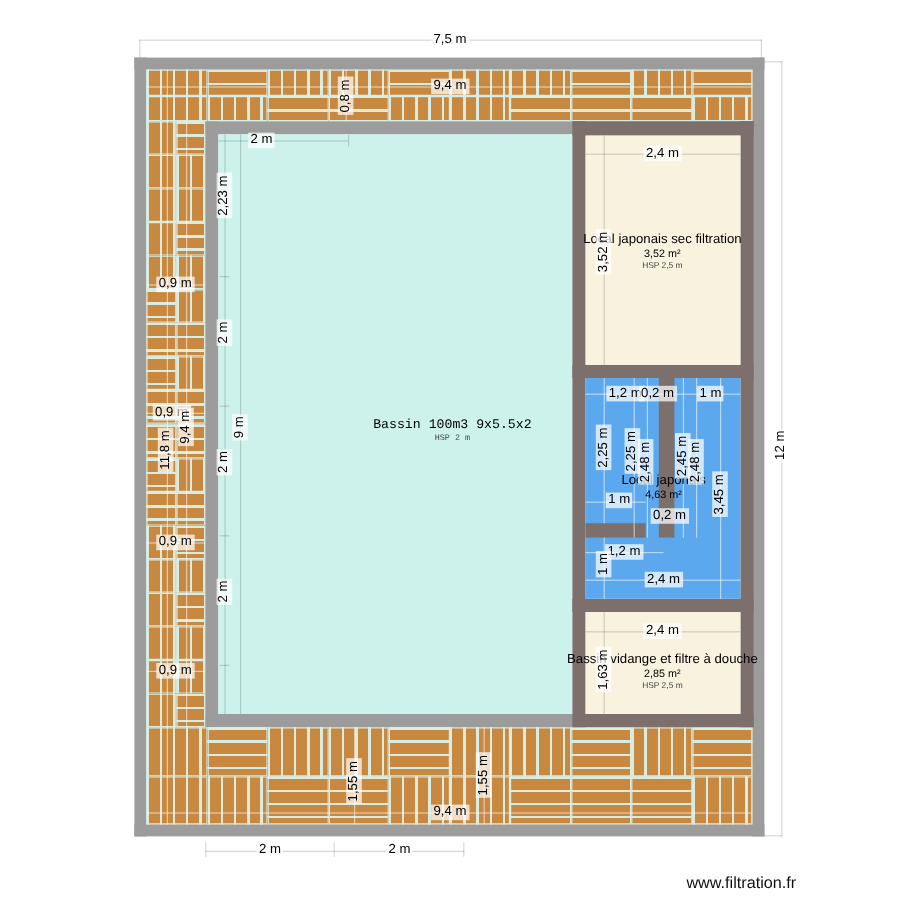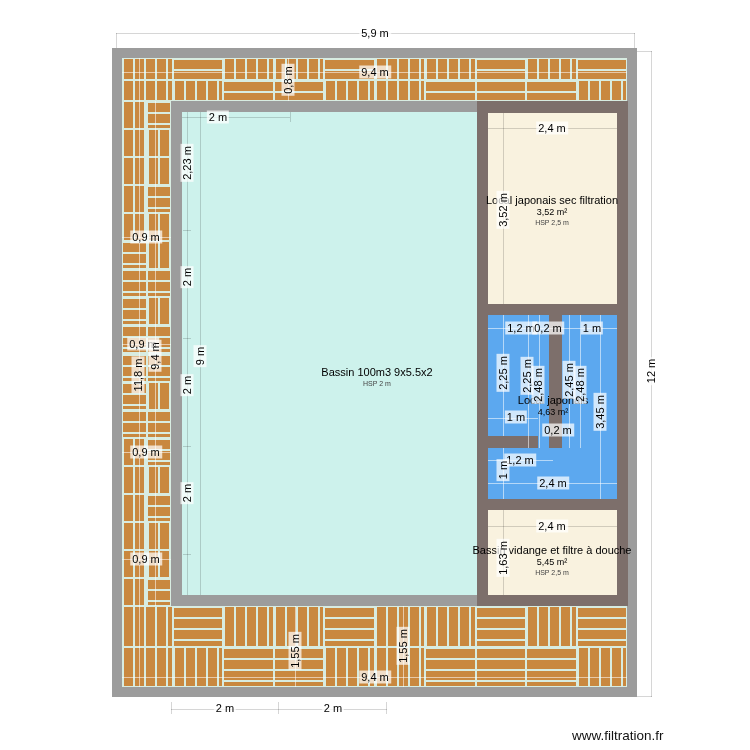--- a/index.html
+++ b/index.html
@@ -133,36 +133,36 @@
   <div class="walld" style="left:477px;top:499px;width:151px;height:11px;"></div>
   <div class="walld" style="left:477px;top:595px;width:151px;height:11px;"></div>
 
   <div class="cream" style="left:488px;top:113px;width:129px;height:191px;"></div>
   <div class="blue" style="left:488px;top:315px;width:129px;height:184px;"></div>
   <div class="cream" style="left:488px;top:510px;width:129px;height:85px;"></div>
 
   <div class="walld" style="left:549px;top:315px;width:13px;height:133px;z-index:14;"></div>
   <div class="walld" style="left:488px;top:436px;width:50px;height:12px;z-index:14;"></div>
 
-  <div class="roomlabel" style="left:377px;top:377px;">
+  <div class="roomlabel" style="left:377px;top:360px;font-family:Liberation Mono, monospace;">
     <div class="rname">Bassin 100m3 9x5.5x2</div>
     <div class="rhsp">HSP 2 m</div>
   </div>
   <div class="roomlabel" style="left:552px;top:210px;">
     <div class="rname">Local japonais sec filtration</div>
     <div class="rarea">3,52 m²</div>
     <div class="rhsp">HSP 2,5 m</div>
   </div>
   <div class="roomlabel" style="left:553px;top:406px;">
     <div class="rname">Local japonais</div>
     <div class="rarea">4,63 m²</div>
   </div>
   <div class="roomlabel" style="left:552px;top:560px;">
     <div class="rname">Bassin vidange et filtre à douche</div>
-    <div class="rarea">5,45 m²</div>
+    <div class="rarea">2,85 m²</div>
     <div class="rhsp">HSP 2,5 m</div>
   </div>
 
   <div id="watermark">www.filtration.fr</div>
 <div class="dline" style="left: 116px; top: 33px; width: 519px; height: 1px;"></div>
     <div class="dline" style="left: 116px; top: 33px; width: 1px; height: 15px;"></div>
     <div class="dline" style="left: 634px; top: 33px; width: 1px; height: 15px;"></div>
     <div class="dline" style="left: 651px; top: 51px; width: 1px; height: 646px;"></div>
     <div class="dline" style="left: 637px; top: 51px; width: 15px; height: 1px;"></div>
     <div class="dline" style="left: 637px; top: 696px; width: 15px; height: 1px;"></div>
@@ -197,21 +197,21 @@
     <div class="dline light" style="left: 539px; top: 315px; width: 1px; height: 133px;"></div>
     <div class="dline light" style="left: 569px; top: 315px; width: 1px; height: 133px;"></div>
     <div class="dline light" style="left: 580px; top: 315px; width: 1px; height: 133px;"></div>
     <div class="dline light" style="left: 600px; top: 315px; width: 1px; height: 184px;"></div>
     <div class="dline light" style="left: 488px; top: 418px; width: 50px; height: 1px;"></div>
     <div class="dline light" style="left: 488px; top: 460px; width: 65px; height: 1px;"></div>
     <div class="dline light" style="left: 503px; top: 448px; width: 1px; height: 51px;"></div>
     <div class="dline light" style="left: 488px; top: 483px; width: 129px; height: 1px;"></div>
     <div class="dline" style="left: 488px; top: 526px; width: 129px; height: 1px;"></div>
     <div class="dline" style="left: 503px; top: 510px; width: 1px; height: 85px;"></div>
-    <div class="dim" style="left: 375px; top: 33px;">5,9 m</div>
+    <div class="dim" style="left: 375px; top: 33px;">7,5 m</div>
     <div class="dim vert" style="left: 651px; top: 371px;">12 m</div>
     <div class="dim" style="left: 225px; top: 708px;">2 m</div>
     <div class="dim" style="left: 333px; top: 708px;">2 m</div>
     <div class="dim" style="left: 375px; top: 72px;">9,4 m</div>
     <div class="dim vert" style="left: 288px; top: 80px;">0,8 m</div>
     <div class="dim" style="left: 146px; top: 237px;">0,9 m</div>
     <div class="dim" style="left: 143px; top: 344px;">0,9 m</div>
     <div class="dim" style="left: 146px; top: 452px;">0,9 m</div>
     <div class="dim" style="left: 146px; top: 559px;">0,9 m</div>
     <div class="dim vert" style="left: 138px; top: 375px;">11,8 m</div>

